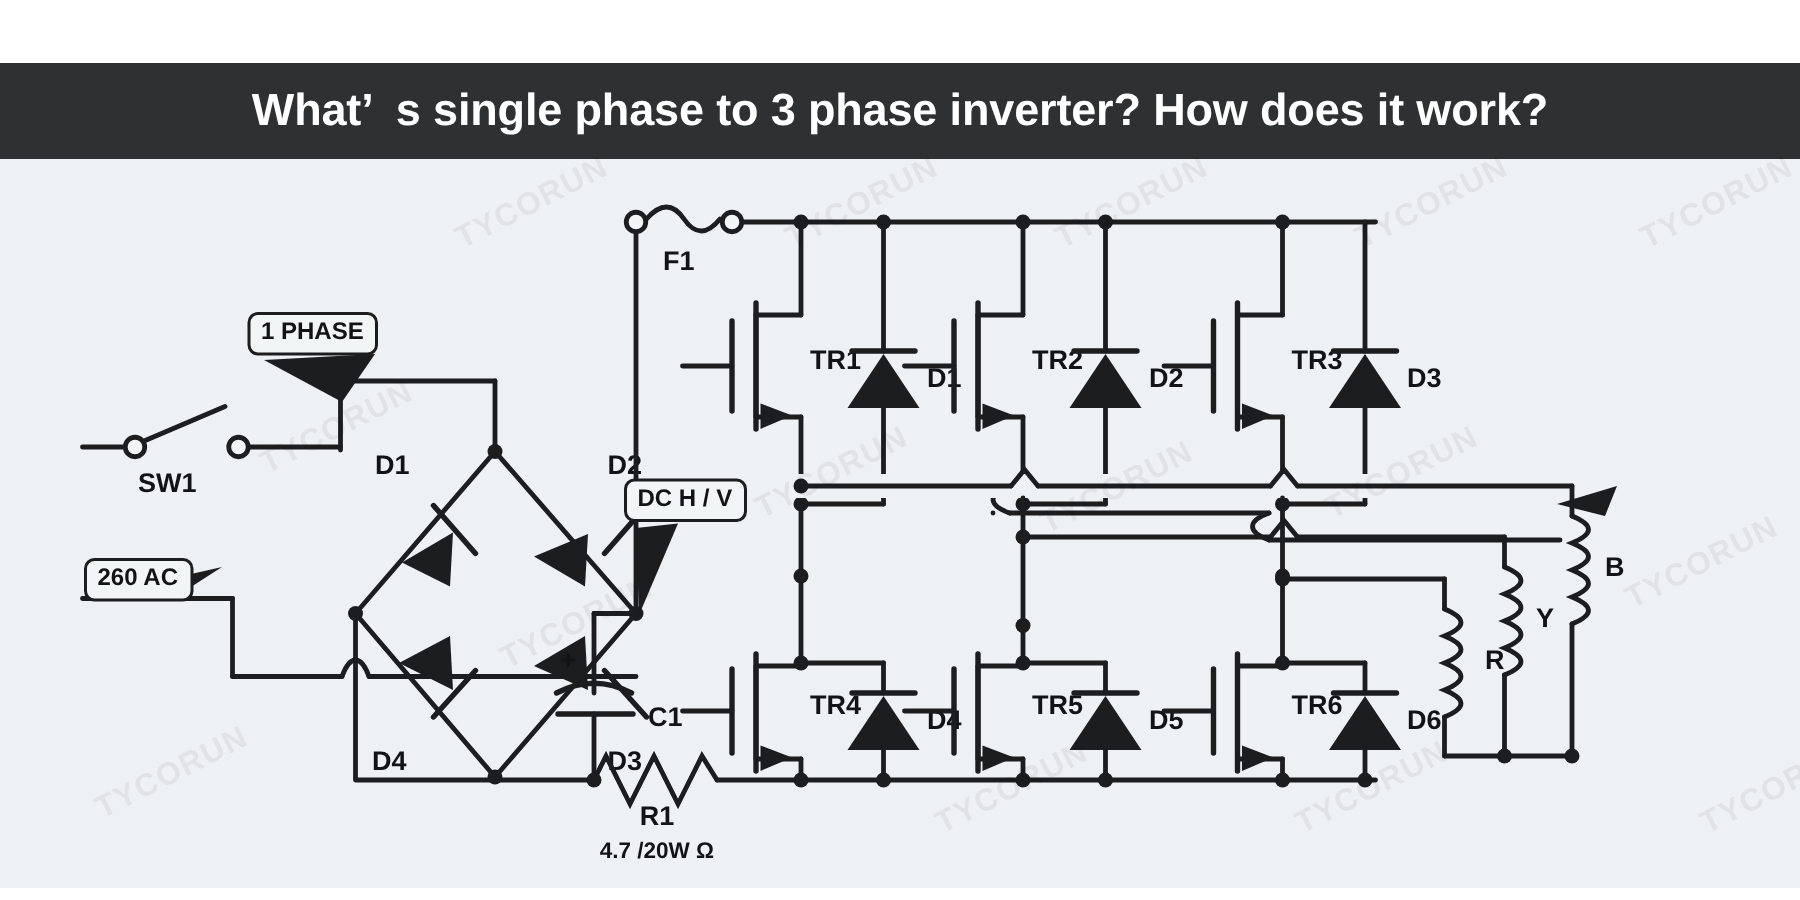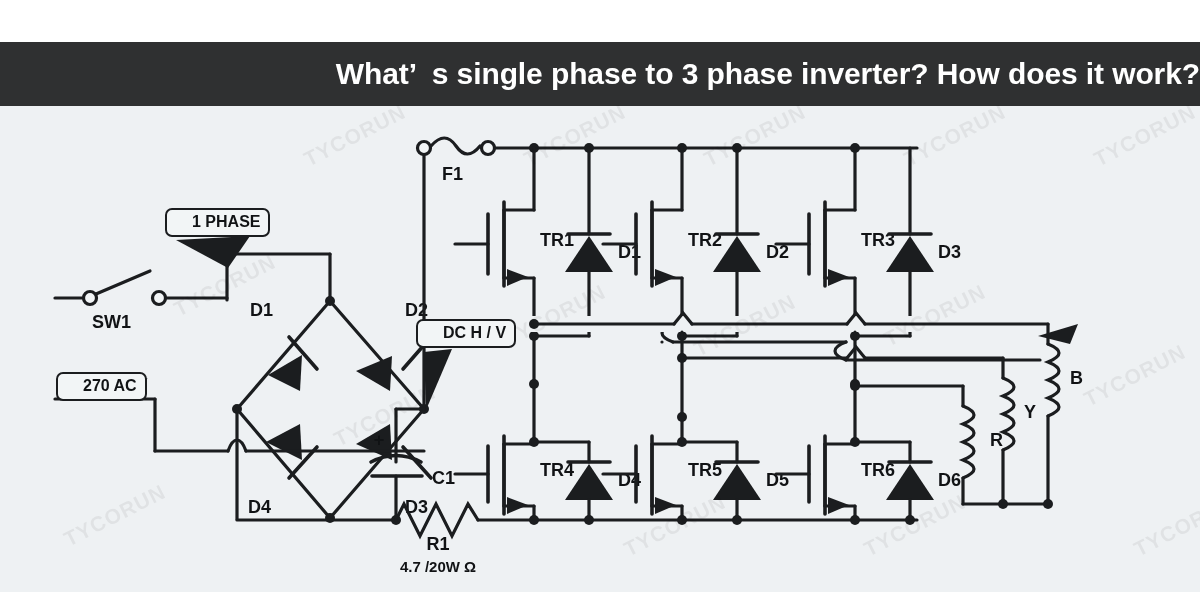--- a/index.html
+++ b/index.html
@@ -6,21 +6,21 @@
   html,body{margin:0;padding:0;background:#ffffff;}
   body{font-family:"Liberation Sans",sans-serif;}
   #page{
     position:relative;width:1200px;height:600px;overflow:hidden;
     background:#eef1f3;
   }
   
   #banner{
     position:absolute;left:0;top:42px;width:1200px;height:64px;
     background:#2f3031;
-    display:flex;align-items:center;justify-content:flex-end;
+    display:flex;align-items:center;justify-content:center;
     box-sizing:border-box;
   }
   #banner-title{
     color:#ffffff;
     font-family:"Liberation Sans",sans-serif;
     font-size:30px;font-weight:700;letter-spacing:-0.1px;
     white-space:pre;
     text-align:center;
   }
   #top-strip{position:absolute;left:0;top:0;width:1200px;height:42px;background:#ffffff;}
@@ -32,21 +32,21 @@
   .callout{
     position:absolute;
     background:#f2f5f6;
     border:2.5px solid #1b1d1f;
     border-radius:7px;
     color:#111315;
     font-family:"Liberation Sans",sans-serif;
     font-weight:700;
     font-size:16px;
     line-height:1;
-    padding:4px 8px 5px 25px;
+    padding:4px 8px 5px 7px;
     white-space:nowrap;
     box-sizing:border-box;
     z-index:6;
   }
   #callout-1phase{left:165px;top:208px;}
   #callout-230ac{left:56px;top:372px;}
   #callout-dchv{left:416px;top:319px;}
   #callout-3phase{left:1032px;top:295px;}
   
   .wm{
@@ -412,21 +412,21 @@
     <g>
       <line class="w" x1="963" y1="398" x2="1048" y2="398"></line>
       <circle class="nd" cx="1003" cy="398" r="5"></circle>
       <circle class="nd" cx="1048" cy="398" r="5"></circle>
     </g>
 
   </svg>
   </div>
 
   <div class="callout" id="callout-1phase">1 PHASE</div>
-  <div class="callout" id="callout-230ac">270 AC</div>
+  <div class="callout" id="callout-230ac">260 AC</div>
   <div class="callout" id="callout-dchv">DC H / V</div>
 
   <svg style="position:absolute;left:0;top:0;width:1200px;height:600px;pointer-events:none;z-index:5;">
     <polygon points="228,268 250,236 176,240" fill="#1b1d1f"></polygon>
     <polygon points="60,398 148,378 120,396" fill="#1b1d1f"></polygon>
     <polygon points="426,410 452,349 424,352" fill="#1b1d1f"></polygon>
     <polygon points="1038,336 1078,324 1070,344" fill="#1b1d1f"></polygon>
   </svg>
 
   <div id="watermarks">

